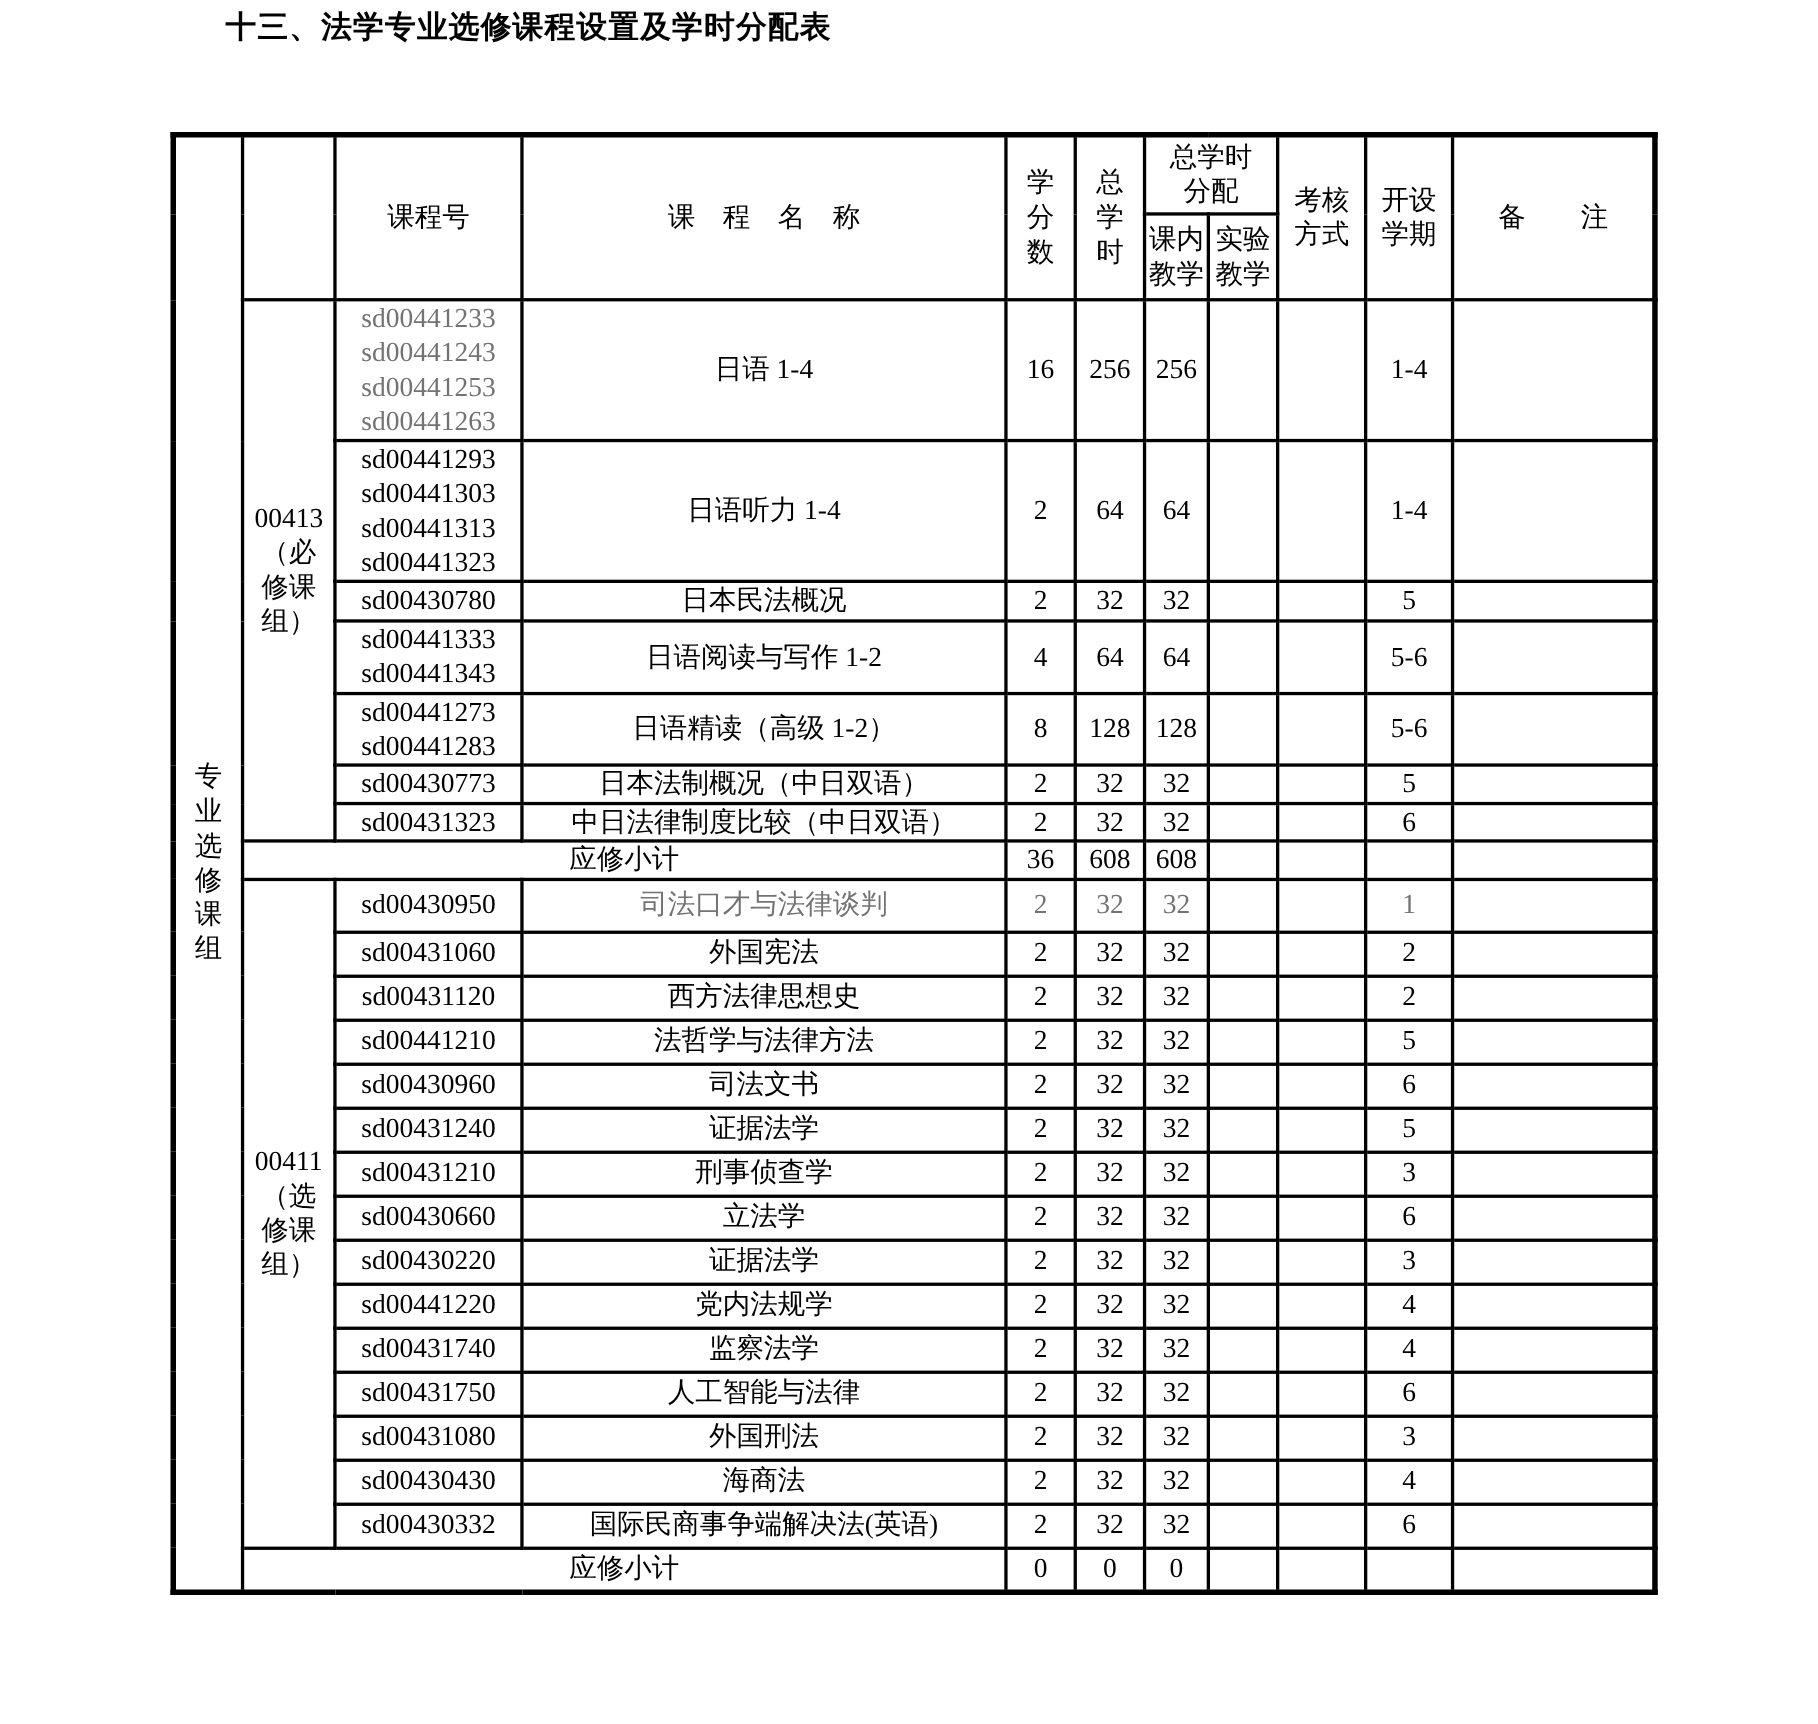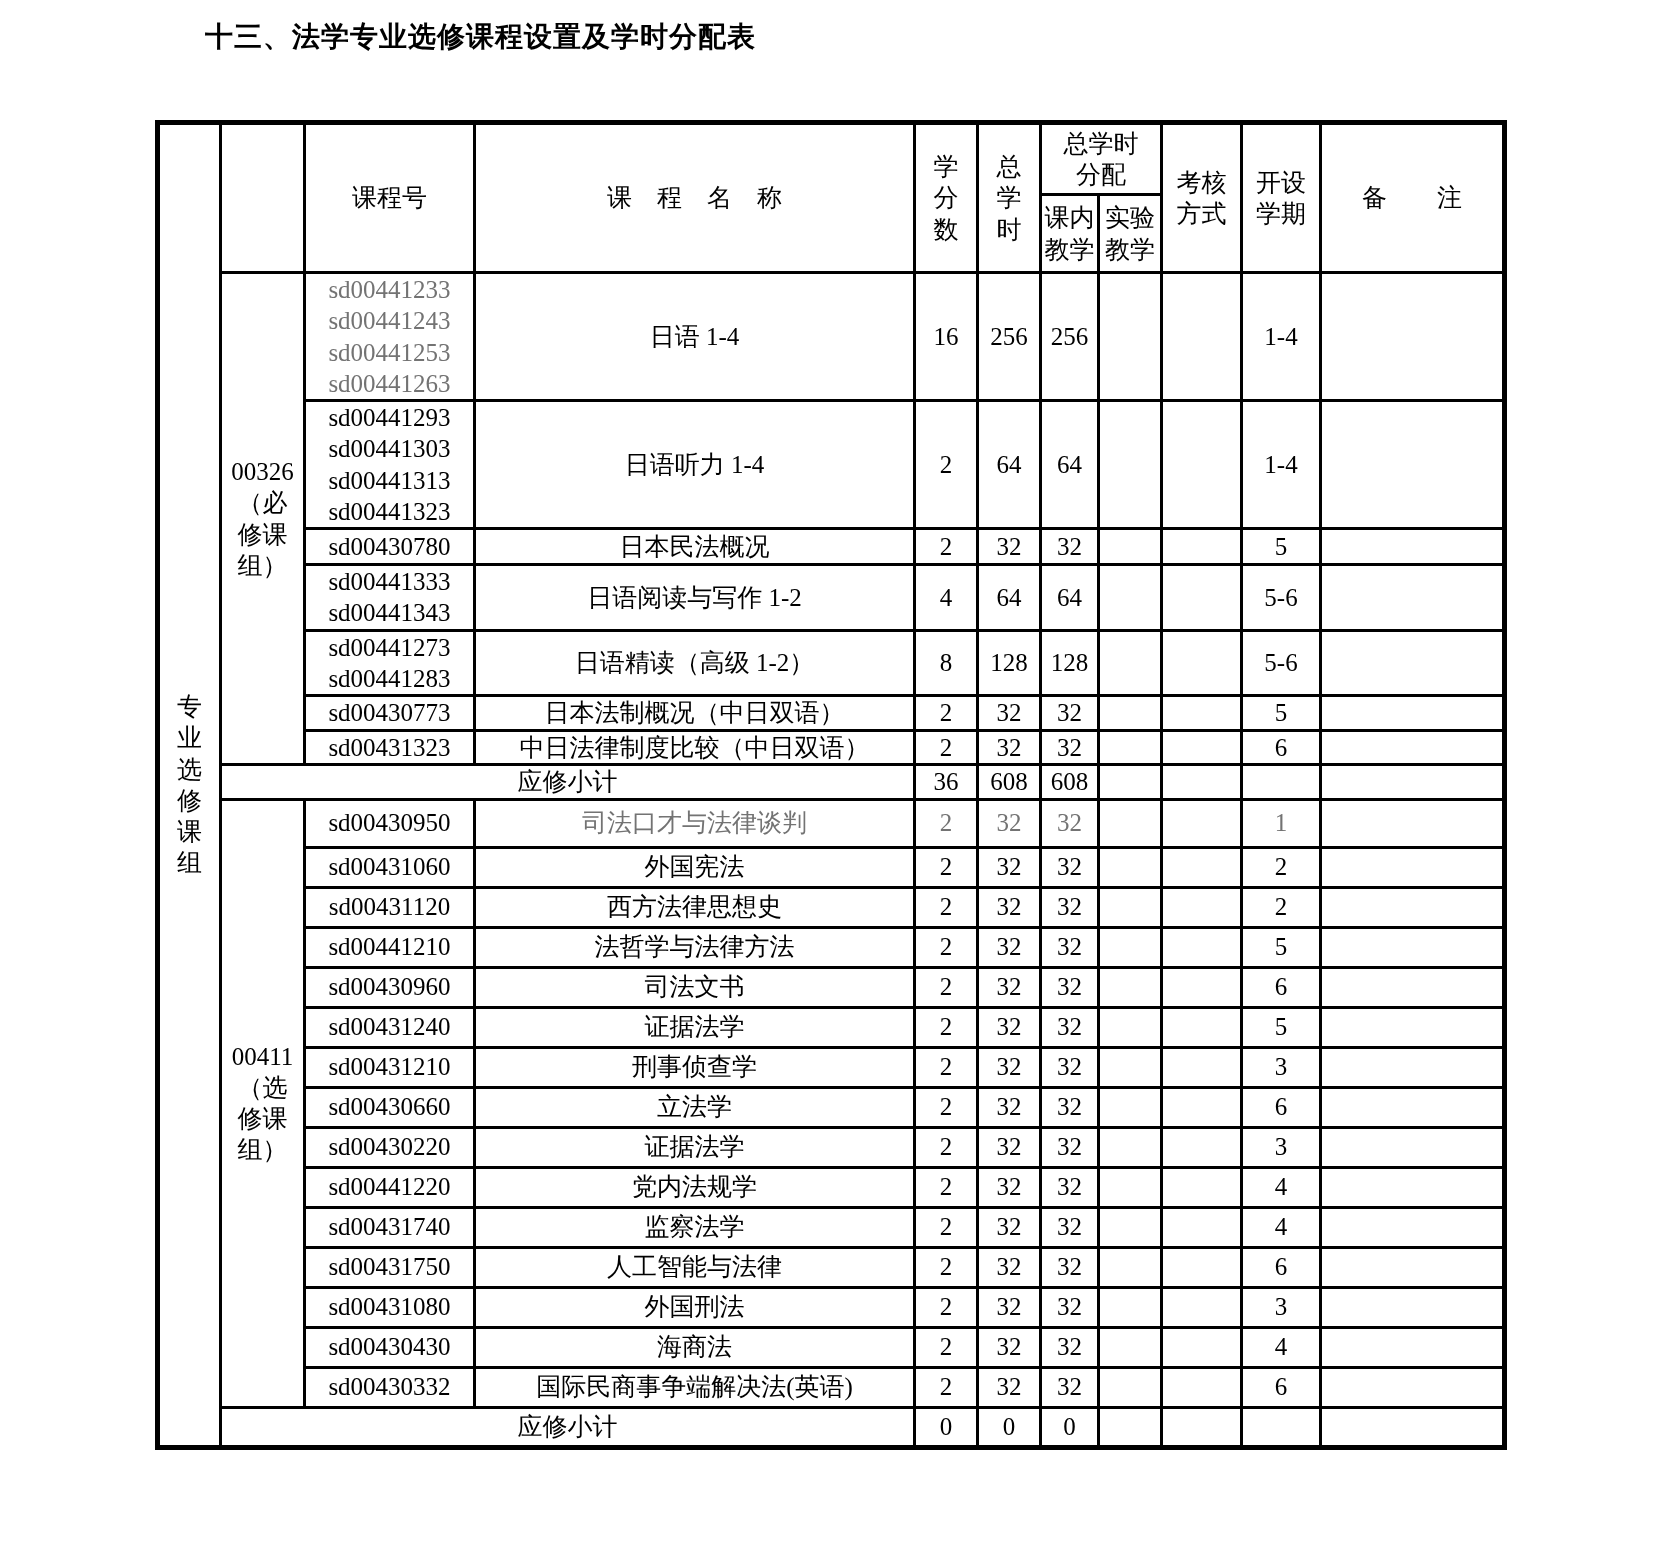--- a/index.html
+++ b/index.html
@@ -11,21 +11,21 @@
     position: relative;
     width: 1653px;
     height: 1567px;
     background: #ffffff;
     font-family: "Liberation Serif", "DejaVu Serif", serif;
     color: #000000;
   }
   .title {
     position: absolute;
     left: 205px;
-    top: 18px;
+    top: 6px;
     margin: 0;
     font-size: 28px;
     font-weight: bold;
     letter-spacing: 1px;
     white-space: nowrap;
   }
   .footnote {
     position: absolute;
     left: 205px;
     top: 1486px;
@@ -123,21 +123,21 @@
     </tr>
 
     <tr style="height:78px">
       <td class="pre">课内
 教学</td>
       <td class="pre">实验
 教学</td>
     </tr>
 
     <tr style="height:118px">
-      <td rowspan="7" class="grp pre">00326
+      <td rowspan="7" class="grp pre">00413
 （必
 修课
 组）</td>
       <td class="code pre dim">sd00441233
 sd00441243
 sd00441253
 sd00441263</td>
       <td class="name">日语 1-4</td>
       <td class="num">16</td>
       <td class="num">256</td>

